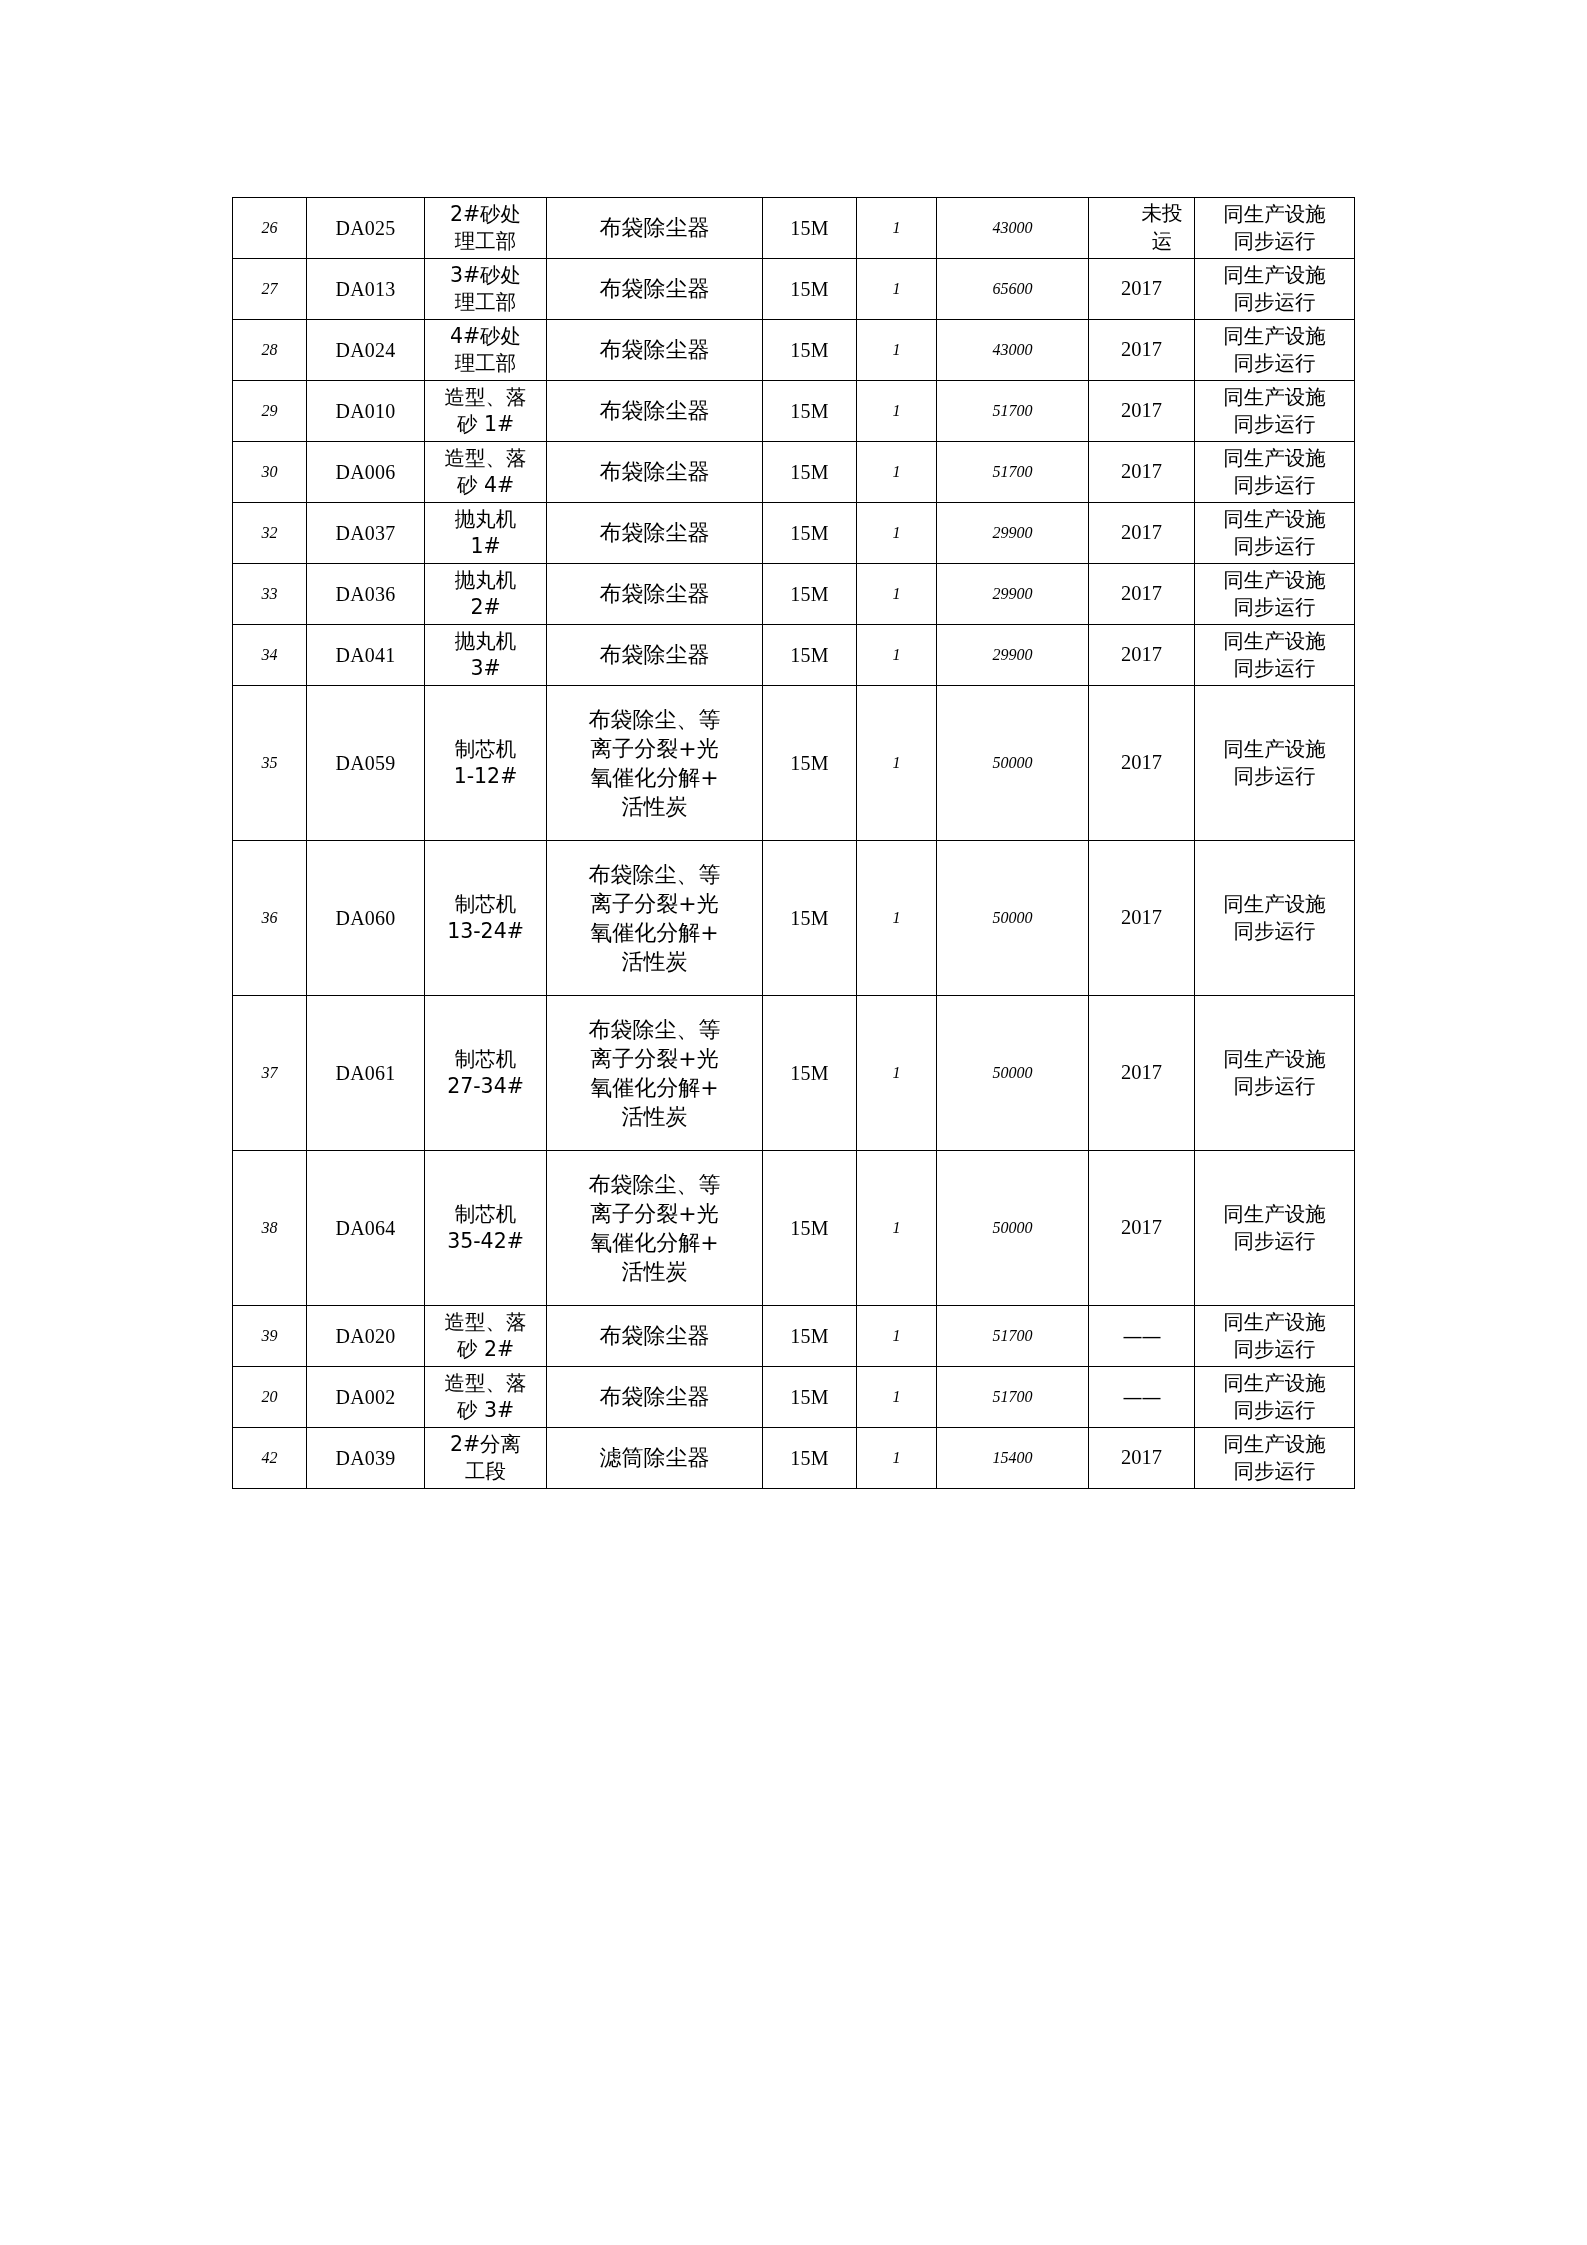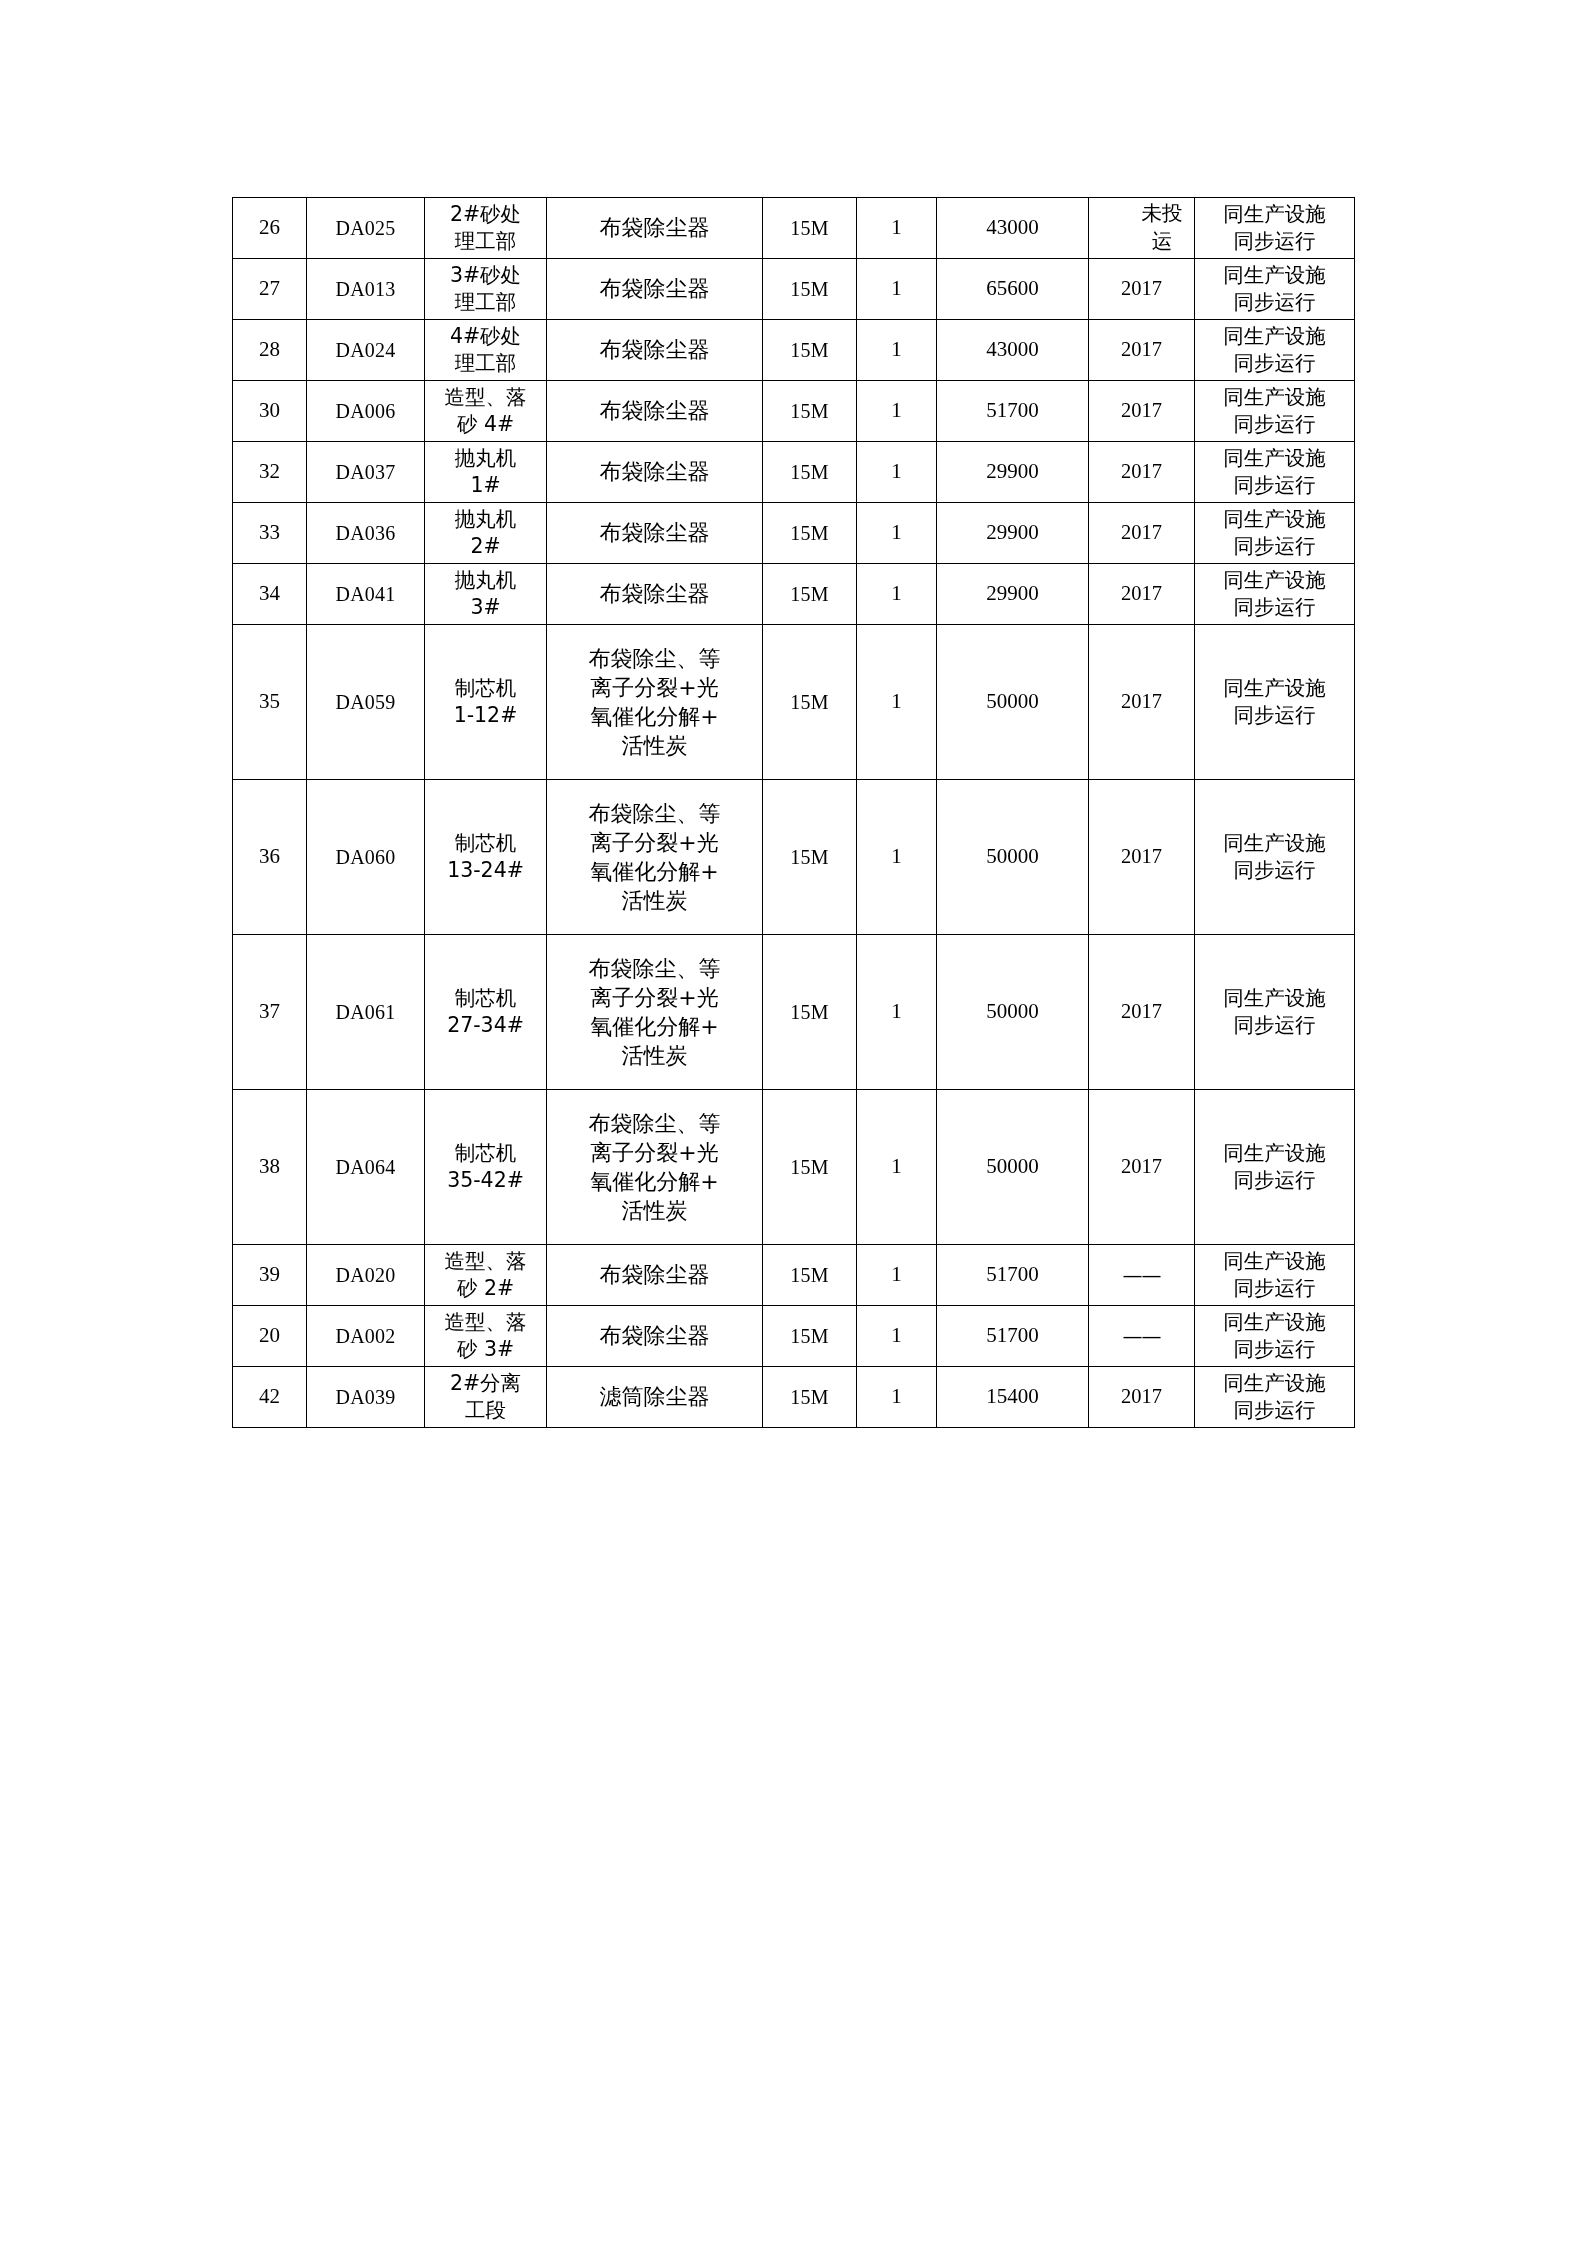--- a/index.html
+++ b/index.html
@@ -45,21 +45,22 @@
   col.c-code   { width: 118px; }
   col.c-unit   { width: 122px; }
   col.c-device { width: 216px; }
   col.c-height { width: 94px; }
   col.c-num    { width: 80px; }
   col.c-flow   { width: 152px; }
   col.c-year   { width: 106px; }
   col.c-run    { width: 160px; }
   .num {
     font-family: "Liberation Serif", serif;
-    font-size: 21px;
+    font-size: 16px;
+    font-style: italic;
   }
   .mono {
     font-family: "Liberation Serif", serif;
     font-size: 20px;
     letter-spacing: 0.2px;
   }
   .cell-unit { font-family: "DejaVu Sans", sans-serif; font-size: 20.5px; }
   .cell-device { font-family: "DejaVu Sans", sans-serif; font-size: 22px; }
   .cell-run { font-family: "DejaVu Sans", sans-serif; font-size: 20.5px; line-height: 1.38; }
   .cell-year { font-family: "Liberation Serif", serif; font-size: 20.5px; }
@@ -117,20 +118,31 @@
             <td class="mono">DA024</td>
             <td class="cell-unit">4#砂处<br>理工部</td>
             <td class="cell-device">布袋除尘器</td>
             <td class="mono">15M</td>
             <td class="num">1</td>
             <td class="num">43000</td>
             <td class="cell-year">2017</td>
             <td class="cell-run">同生产设施<br>同步运行</td>
           </tr>
           <tr class="reg">
+            <td class="num">29</td>
+            <td class="mono">DA010</td>
+            <td class="cell-unit">造型、落<br>砂 1#</td>
+            <td class="cell-device">布袋除尘器</td>
+            <td class="mono">15M</td>
+            <td class="num">1</td>
+            <td class="num">51700</td>
+            <td class="cell-year">2017</td>
+            <td class="cell-run">同生产设施<br>同步运行</td>
+          </tr>
+          <tr class="reg">
             <td class="num">30</td>
             <td class="mono">DA006</td>
             <td class="cell-unit">造型、落<br>砂 4#</td>
             <td class="cell-device">布袋除尘器</td>
             <td class="mono">15M</td>
             <td class="num">1</td>
             <td class="num">51700</td>
             <td class="cell-year">2017</td>
             <td class="cell-run">同生产设施<br>同步运行</td>
           </tr>

